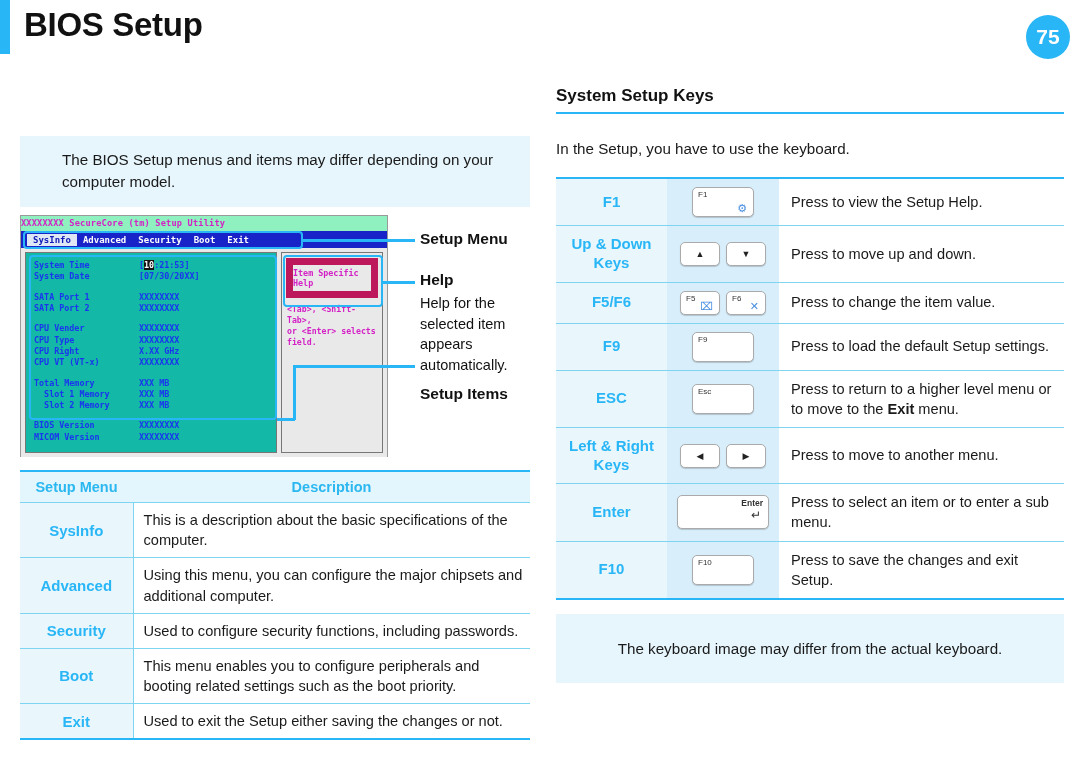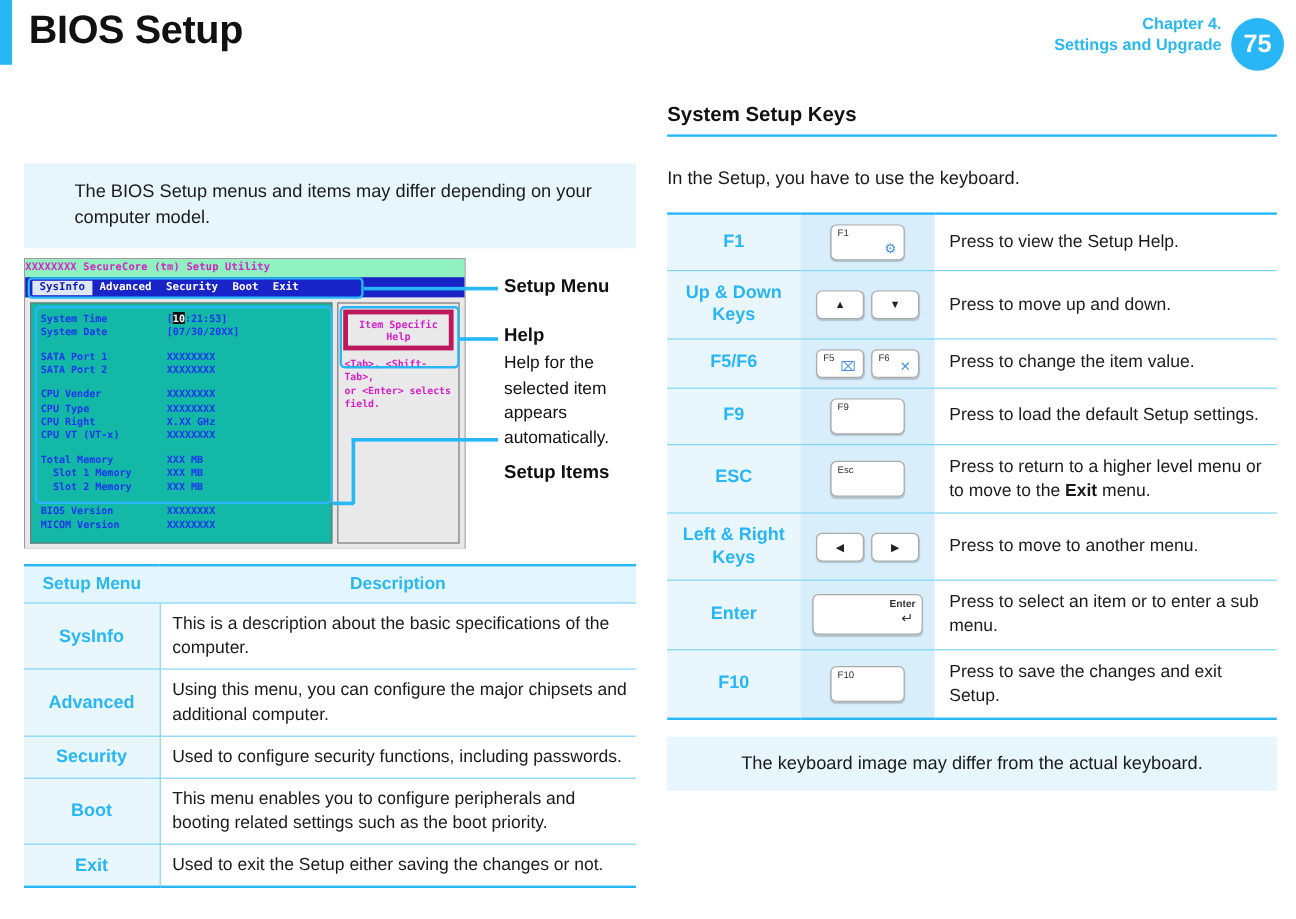--- a/index.html
+++ b/index.html
@@ -74,22 +74,22 @@
   .bios-row { display: flex; }
   .bios-row .lbl { width: 105px; white-space: pre; }
   .bios-row .val { white-space: pre; }
   .bios-row .hl { background: #111; color: #fff; }
   .bios-spacer { height: 9px; }
   .bios-help {
     flex: 1; margin-left: 4px; border: 1px solid #777; background: #e9e9e9;
     padding: 0;
   }
   .bios-help-title {
-    margin: 5px 4px 0 4px; border: 4px solid #be185d; background: #e9e9e9;
-    color: #d421c6; font-size: 8.4px; font-weight: bold; text-align: center;
+    margin: 5px 4px 0 4px; border: 7px solid #be185d; background: #e9e9e9;
+    color: #d421c6; font-size: 8.4px; font-weight: bold; text-align: left;
     padding: 3px 0;
   }
   .bios-help-text {
     margin: 6px 5px; color: #d421c6; font-size: 8.2px; font-weight: bold;
     line-height: 11px; white-space: pre-line;
   }
 
   
   .ring { position: absolute; border: 2.5px solid #29b6f6; border-radius: 4px; }
   .ring-menu  { left: 3px;  top: 16px;  width: 280px; height: 18px; }
@@ -180,37 +180,33 @@
   .kc .glyph-tr-ret {
     position: absolute; right: 7px; top: 13px; font-size: 12px; color: #333; line-height: 1;
   }
   .kc .arrow {
     position: absolute; left: 0; right: 0; top: 50%; transform: translateY(-50%);
     text-align: center; font-size: 9px; color: #222;
   }
   .kc-gap { display: inline-block; width: 6px; }
 
   .footnote {
-    margin-top: 14px; background: #e7f6fd; padding: 14px 10px;
+    margin-top: 14px; background: #e7f6fd; padding: 26px 10px;
     text-align: center; font-size: 15.2px; color: #1a1a1a;
   }
   .bold-inline { font-weight: bold; }
 </style>
 </head>
 <body>
 
 <div class="page">
 
   <div class="header">
     <div class="header-accent"></div>
     <div class="header-title">BIOS Setup</div>
-    <div class="chapter-block">
-      <div class="chapter-line">Chapter 4.</div>
-      <div class="chapter-line">Settings and Upgrade</div>
-    </div>
     <div class="page-badge">75</div>
   </div>
 
   <div class="left-col">
 
     <div class="note-box">The BIOS Setup menus and items may differ depending on your computer model.</div>
 
     <div class="bios-wrap">
 
       <div class="bios-shot">

